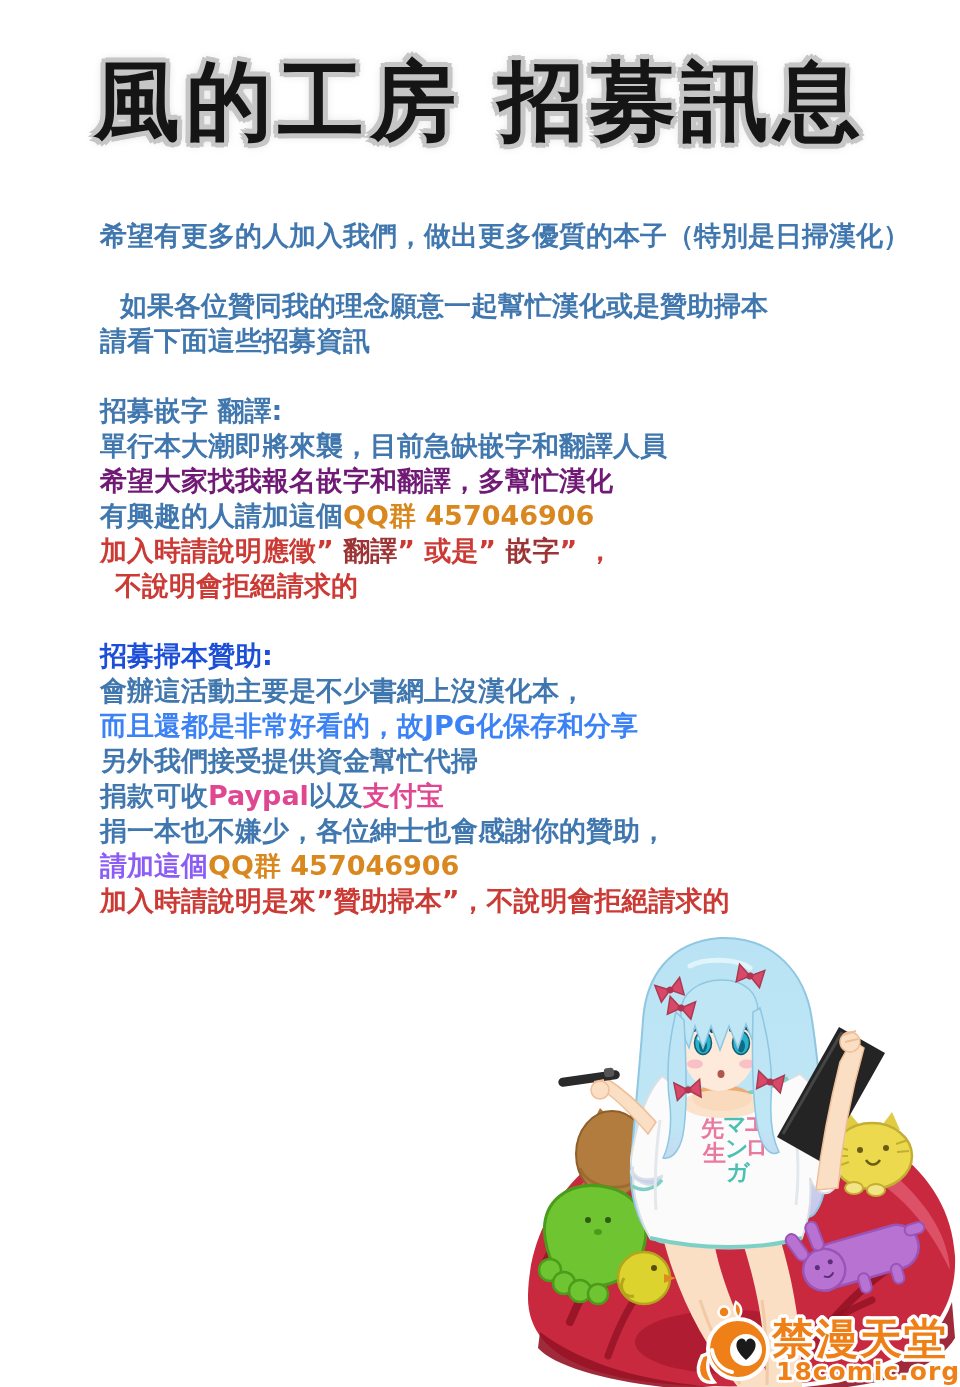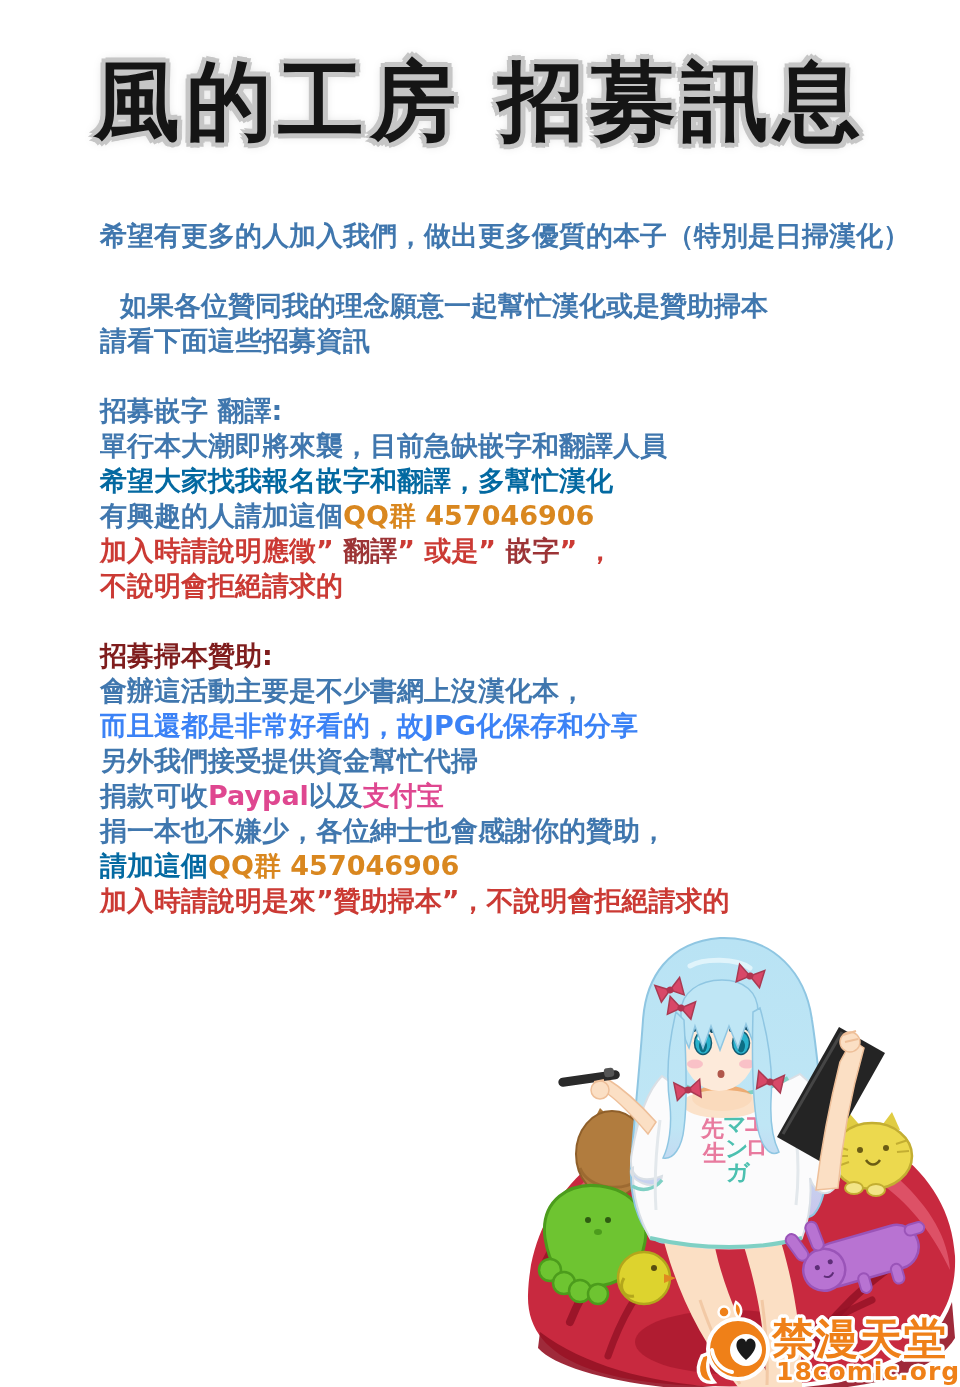--- a/index.html
+++ b/index.html
@@ -58,33 +58,33 @@
       <div class="block">
         <div class="line"><span style="color: rgb(64, 119, 174);">希望有更多的人加入我們，做出更多優質的本子（特別是日掃漢化）</span></div>
       </div>
       <div class="block">
         <div class="line"><span style="color: rgb(64, 119, 174); margin-left: 20px;">如果各位贊同我的理念願意一起幫忙漢化或是贊助掃本</span></div>
         <div class="line"><span style="color: rgb(64, 119, 174);">請看下面這些招募資訊</span></div>
       </div>
       <div class="block">
         <div class="line"><span style="color: rgb(64, 119, 174);">招募嵌字 翻譯:</span></div>
         <div class="line"><span style="color: rgb(64, 119, 174);">單行本大潮即將來襲，目前急缺嵌字和翻譯人員</span></div>
-        <div class="line"><span style="color: #0369a1; margin-top: 48px;">希望大家找我報名嵌字和翻譯，多幫忙漢化</span></div>
+        <div class="line"><span style="color: #701a75; margin-top: 48px;">希望大家找我報名嵌字和翻譯，多幫忙漢化</span></div>
         <div class="line"><span style="color: rgb(64, 119, 174);">有興趣的人請加這個</span><span style="color: rgb(217, 135, 31);">QQ群 457046906</span></div>
         <div class="line"><span style="color: rgb(203, 58, 52);">加入時請說明應徵” </span><span style="color: rgb(156, 52, 54);">翻譯</span><span style="color: rgb(203, 58, 52);">” 或是” </span><span style="color: rgb(156, 52, 54);">嵌字</span><span style="color: rgb(203, 58, 52);">” ，</span></div>
-        <div class="line"><span style="color: rgb(203, 58, 52);">不說明會拒絕請求的</span></div>
-      </div>
-      <div class="block">
-        <div class="line"><span style="color: #7f1d1d;">招募掃本贊助:</span></div>
+        <div class="line"><span style="color: rgb(203, 58, 52); margin-left: 15px;">不說明會拒絕請求的</span></div>
+      </div>
+      <div class="block">
+        <div class="line"><span style="color: #1d4ed8;">招募掃本贊助:</span></div>
         <div class="line"><span style="color: rgb(64, 119, 174);">會辦這活動主要是不少書網上沒漢化本，</span></div>
         <div class="line"><span style="color: #3b82f6;">而且還都是非常好看的，故JPG化保存和分享</span></div>
         <div class="line"><span style="color: rgb(64, 119, 174);">另外我們接受提供資金幫忙代掃</span></div>
         <div class="line"><span style="color: rgb(64, 119, 174);">捐款可收</span><span style="color: rgb(223, 71, 144);">Paypal</span><span style="color: rgb(64, 119, 174);">以及</span><span style="color: rgb(223, 71, 144);">支付宝</span></div>
         <div class="line"><span style="color: rgb(64, 119, 174);">捐一本也不嫌少，各位紳士也會感謝你的贊助，</span></div>
-        <div class="line"><span style="color: #0369a1;">請加這個</span><span style="color: rgb(217, 135, 31);">QQ群 457046906</span></div>
+        <div class="line"><span style="color: #8b5cf6;">請加這個</span><span style="color: rgb(217, 135, 31);">QQ群 457046906</span></div>
         <div class="line"><span style="color: rgb(203, 58, 52);">加入時請說明是來”贊助掃本”，不說明會拒絕請求的</span></div>
       </div>
     </div>
 
   <svg class="illu" viewBox="0 920 960 467" width="960" height="467">
     <defs>
       <linearGradient id="hairgrad" x1="0" y1="940" x2="0" y2="1240" gradientUnits="userSpaceOnUse">
         <stop offset="0" stop-color="#b9e3f4"></stop>
         <stop offset="0.62" stop-color="#bfe6f5"></stop>
         <stop offset="1" stop-color="#cdbce9"></stop>

